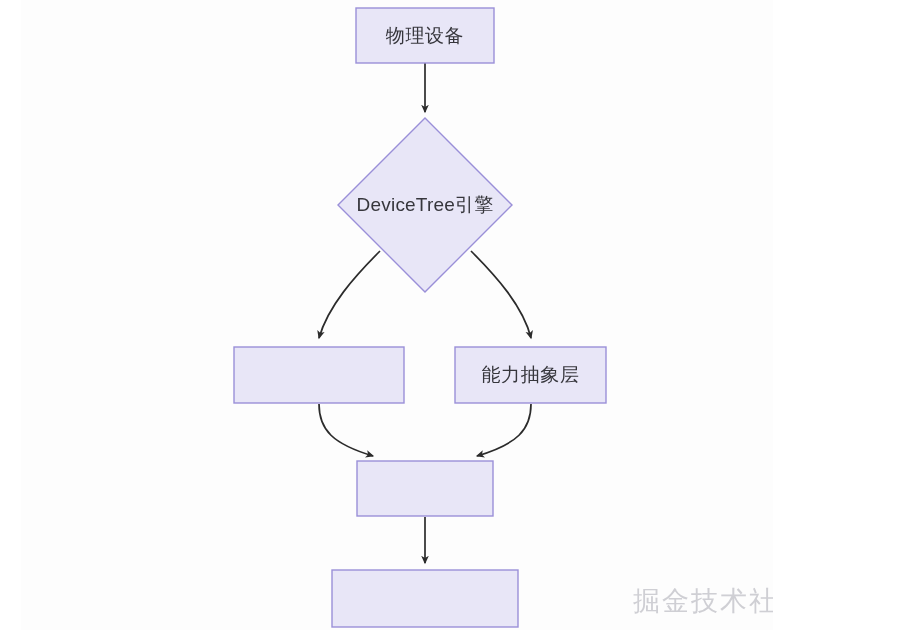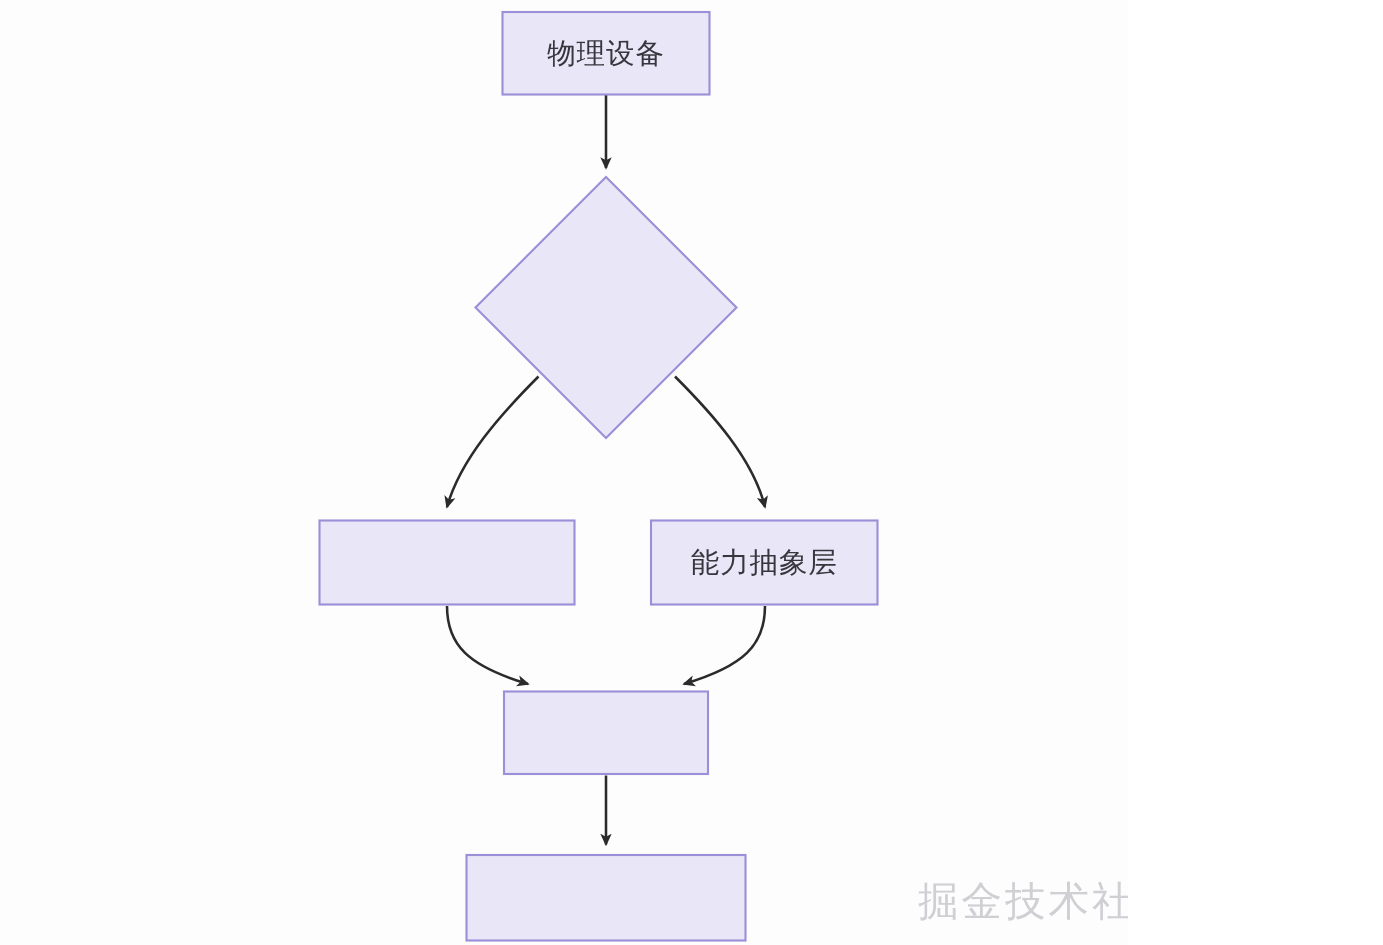--- a/index.html
+++ b/index.html
@@ -10,20 +10,21 @@
   }
   body {
     font-family: "Liberation Sans", "DejaVu Sans", sans-serif;
   }
   #canvas {
     position: relative;
     width: 752px;
     height: 630px;
     background: #fdfdfd;
     overflow: hidden;
+    margin-left: 21px;
   }
   #flow-svg {
     position: absolute;
     left: 0;
     top: 0;
     width: 922px;
     height: 630px;
   }
   .node-shape {
     fill: #e8e6f7;
@@ -96,20 +97,21 @@
 
     <rect class="node-shape" x="434" y="347" width="151" height="56"></rect>
 
     <rect class="node-shape" x="336" y="461" width="136" height="55"></rect>
 
     <rect class="node-shape" x="311" y="570" width="186" height="57"></rect>
   </svg>
 
   <div class="node-label" style="left:335px; top:8px; width:138px; height:55px;">物理设备</div>
 
+  <div class="node-label latin" style="left:317px; top:178px; width:174px; height:54px;">DeviceTree引擎</div>
 
 
   <div class="node-label" style="left:434px; top:347px; width:151px; height:56px;">能力抽象层</div>
 
 
 
   <div id="watermark">掘金技术社区 @ 黑马波哥</div>
 
 </div>
 

